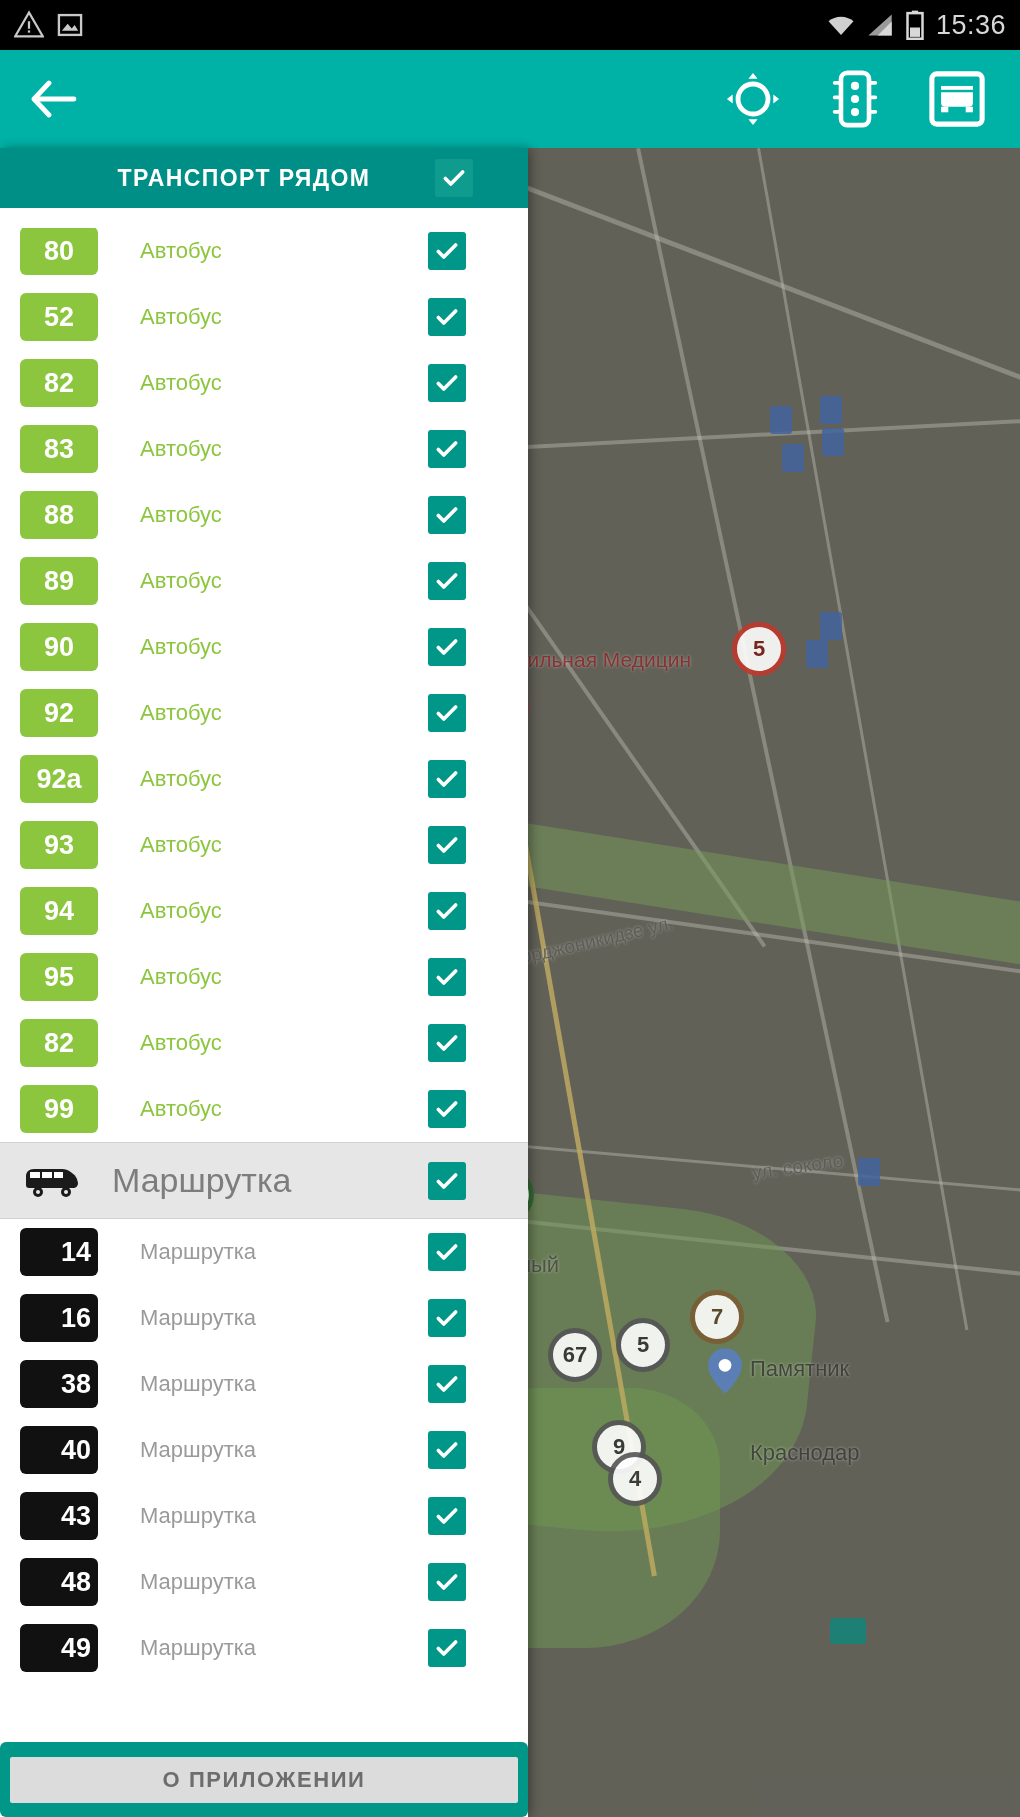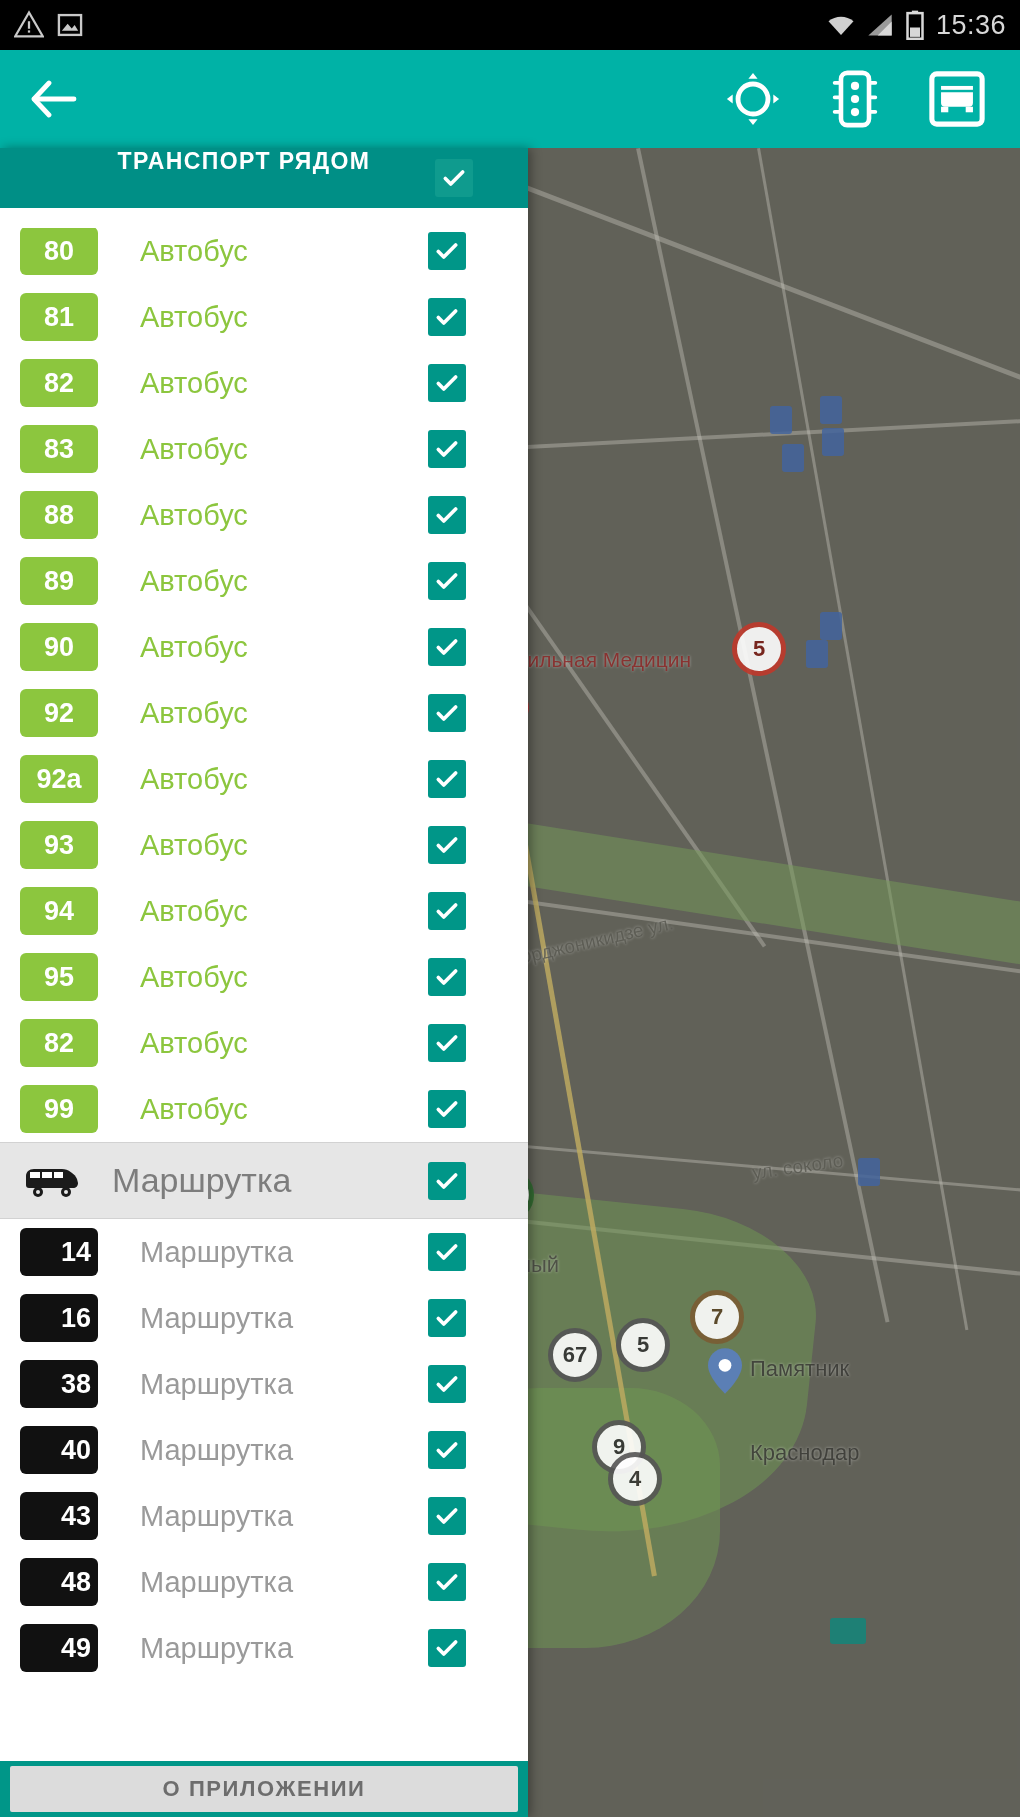--- a/index.html
+++ b/index.html
@@ -67,21 +67,21 @@
     position:absolute; width:22px; height:28px; background:#4a72b8; opacity:.85; border-radius:3px;
   }
 
   
   .drawer {
     position:absolute; top:148px; left:0; width:528px; height:1669px;
     background:#ffffff; box-shadow:3px 0 10px rgba(0,0,0,.35);
     display:flex; flex-direction:column; overflow:hidden;
   }
   .drawer-header {
-    height:60px; background:#008f86; display:flex; align-items:flex-start;
+    height:60px; background:#008f86; display:flex; align-items:center;
     justify-content:center; position:relative; flex:0 0 auto;
   }
   .drawer-header .dh-title {
     color:#ffffff; font-size:23px; font-weight:bold; letter-spacing:1.4px;
     margin-right:40px;
   }
   .drawer-header .dh-check { position:absolute; right:55px; top:50%; transform:translateY(-50%); }
 
   .drawer-list { flex:1 1 auto; overflow:hidden; position:relative; background:#fff;margin-top:20px; }
   .row {
@@ -91,39 +91,39 @@
   .row.section {
     background:#e6e6e6; height:77px; border-top:1px solid #d2d2d2; border-bottom:1px solid #d2d2d2;
   }
   .badge {
     width:78px; height:48px; border-radius:6px; display:flex; align-items:center; justify-content:center;
     color:#fff; font-size:27px; font-weight:bold; flex:0 0 auto;
   }
   .badge.bus { background:#8cc63e; }
   .badge.marsh { background:#111111;padding-left:34px; }
   .row-label {
-    margin-left:42px; font-size:29px; white-space:nowrap;
+    margin-left:42px; font-size:22px; white-space:nowrap;
   }
   .row.bus .row-label { color:#8cc63e; }
   .row.marsh .row-label { color:#9a9a9a; }
   .row.section .row-label { color:#7d7d7d; font-size:34px; margin-left:30px; }
   .chk {
     position:absolute; right:62px; top:50%; transform:translateY(-50%);
     width:38px; height:38px;
   }
   .chk .box {
     width:38px; height:38px; background:#009688; border-radius:3px;
     display:flex; align-items:center; justify-content:center;
   }
   .chk .box.light { background:#0f9b8e; }
   .section-icon { width:62px; display:flex; align-items:center; justify-content:center; flex:0 0 auto; }
 
   .drawer-footer {
-    flex:0 0 auto; height:56px; background:#009688;
-    display:flex; align-items:center; justify-content:center; padding:4px 10px;
+    flex:0 0 auto; height:75px; background:#009688;
+    display:flex; align-items:center; justify-content:center; padding:4px 10px;border-radius:6px;
   }
   .about-btn {
     width:100%; height:46px; background:#dcdcdc; border:none; border-radius:2px;
     color:#6d6d6d; font-size:22px; font-weight:bold; letter-spacing:1.6px;
     font-family:"Liberation Sans", sans-serif; cursor:pointer;
   }
 </style>
 </head>
 <body>
 
@@ -277,21 +277,21 @@
             <span class="row-label">Автобус</span>
             <span class="chk">
               <span class="box">
                 <svg width="26" height="26" viewBox="0 0 24 24">
                   <path d="M4 12.5l5 5L20 6.5" fill="none" stroke="#ffffff" stroke-width="3.4" stroke-linecap="round" stroke-linejoin="round"></path>
                 </svg>
               </span>
             </span>
           </div>
           <div class="row bus">
-            <span class="badge bus">81</span>
+            <span class="badge bus">52</span>
             <span class="row-label">Автобус</span>
             <span class="chk">
               <span class="box">
                 <svg width="26" height="26" viewBox="0 0 24 24">
                   <path d="M4 12.5l5 5L20 6.5" fill="none" stroke="#ffffff" stroke-width="3.4" stroke-linecap="round" stroke-linejoin="round"></path>
                 </svg>
               </span>
             </span>
           </div>
           <div class="row bus">

